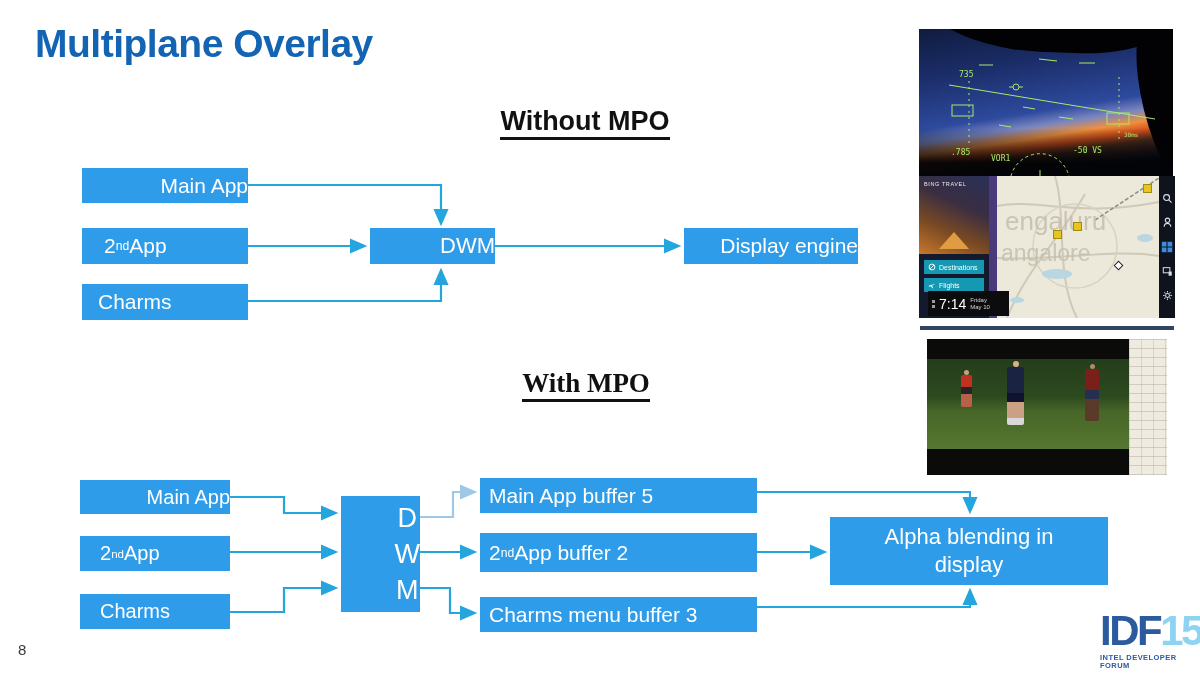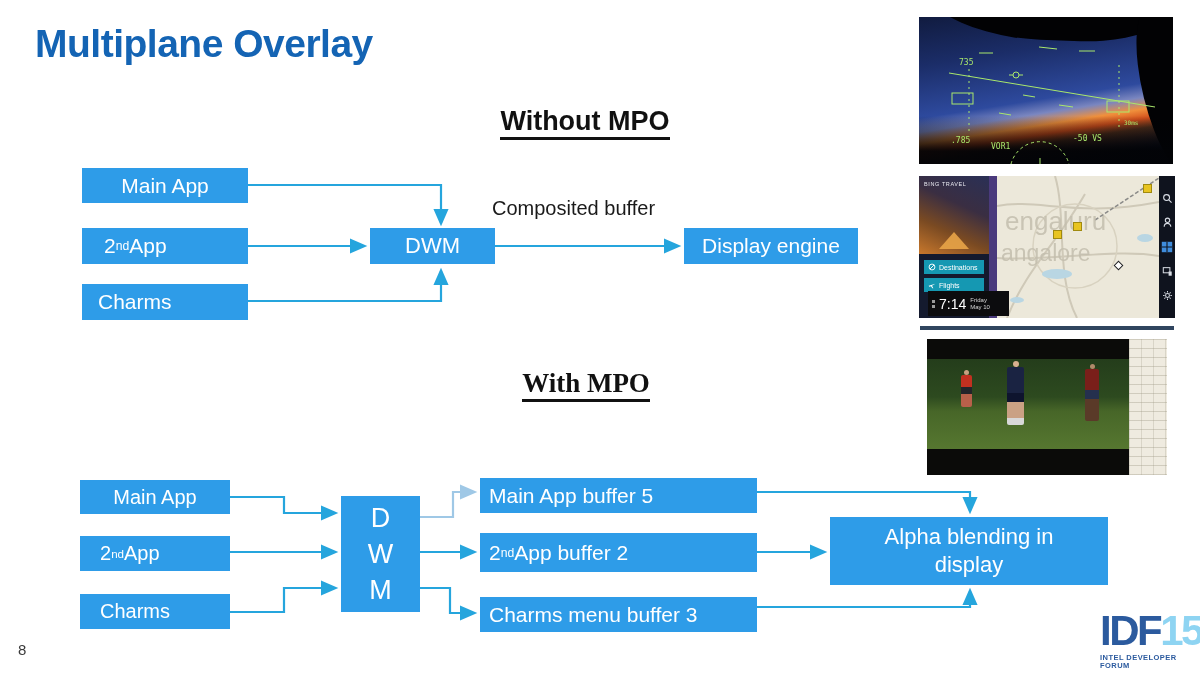--- a/index.html
+++ b/index.html
@@ -5,29 +5,29 @@
   html,body{margin:0;padding:0;background:#ffffff;}
   .slide{position:relative;width:1200px;height:675px;background:#fff;overflow:hidden;
          font-family:"Liberation Sans","DejaVu Sans",sans-serif;}
   .title{position:absolute;left:35px;top:22px;margin:0;font-size:39px;font-weight:700;
          color:#1464b4;letter-spacing:-0.5px;}
   .pageno{position:absolute;left:18px;top:641px;font-size:15px;color:#3a3a3a;}
   .arrows{position:absolute;left:0;top:0;z-index:1;}
   .sec-head{position:absolute;width:300px;text-align:center;font-size:27px;font-weight:700;color:#111;z-index:2;}
   .sec-head .u{border-bottom:3px solid #111;padding-bottom:1px;}
   .box{position:absolute;background:#2e9ce8;color:#fff;display:flex;align-items:center;
-       justify-content:center;font-size:21px;z-index:2;box-sizing:border-box;}
+       justify-content:flex-end;font-size:21px;z-index:2;box-sizing:border-box;}
   .box.la{justify-content:flex-start;}
   .box sup{font-size:0.58em;vertical-align:super;line-height:0;}
   .lbl{position:absolute;font-size:20px;color:#1a1a1a;z-index:2;}
   .dwm2{white-space:pre-line;text-align:center;font-size:27px;line-height:36px;}
   .alpha{font-size:22px;line-height:28px;text-align:center;padding:0 18px;}
   
   .photo{position:absolute;overflow:hidden;z-index:2;}
-  .hud{background:#14b8a6;}
+  .hud{background:#14b8a6;margin-top:12px;}
   .hud .sky{position:absolute;left:-18%;top:-25%;width:140%;height:160%;transform:rotate(-9deg);
     background:linear-gradient(180deg,#0d1531 0%,#1b2d68 28%,#2e4a9e 50%,#7a86c0 56%,
       #f0903c 61%,#d4501c 65%,#58331e 69%,#0c1226 78%,#060a18 100%);}
   .hud .canopy{position:absolute;left:-8%;top:-42%;width:118%;height:58%;background:#020204;
     border-radius:0 0 45% 55% / 0 0 90% 115%;transform:rotate(2deg);}
   .hud .canopyR{position:absolute;right:-14%;top:-10%;width:26%;height:120%;background:#020204;
     border-radius:50% 0 0 50% / 60% 0 0 60%;transform:rotate(-14deg);}
   .hud .nose{position:absolute;left:0;right:0;bottom:-2px;height:34%;
     background:linear-gradient(to top,rgba(2,3,6,.96) 30%,rgba(2,3,6,0));}
   .hud svg{position:absolute;left:0;top:0;}
@@ -116,21 +116,20 @@
     <span>2</span>
       <sup>nd</sup>
       <span> App</span>
   </div>
   <div class="box la" style="left:82px;top:284px;width:166px;height:36px;padding-left:16px;">
     <span>Charms</span>
   </div>
   <div class="box" style="left:370px;top:228px;width:125px;height:36px;font-size:22px;">
     <span>DWM</span>
   </div>
-  <div class="lbl" style="left:492px;top:197px;">Composited buffer</div>
   <div class="box" style="left:684px;top:228px;width:174px;height:36px;">
     <span>Display engine</span>
   </div>
 
   <div class="sec-head" style="left:436px;top:368px;font-family:Liberation Serif, serif;">
     <span class="u">With MPO</span>
   </div>
 
   <div class="box" style="left:80px;top:480px;width:150px;height:34px;font-size:20px;">
     <span>Main App</span>

